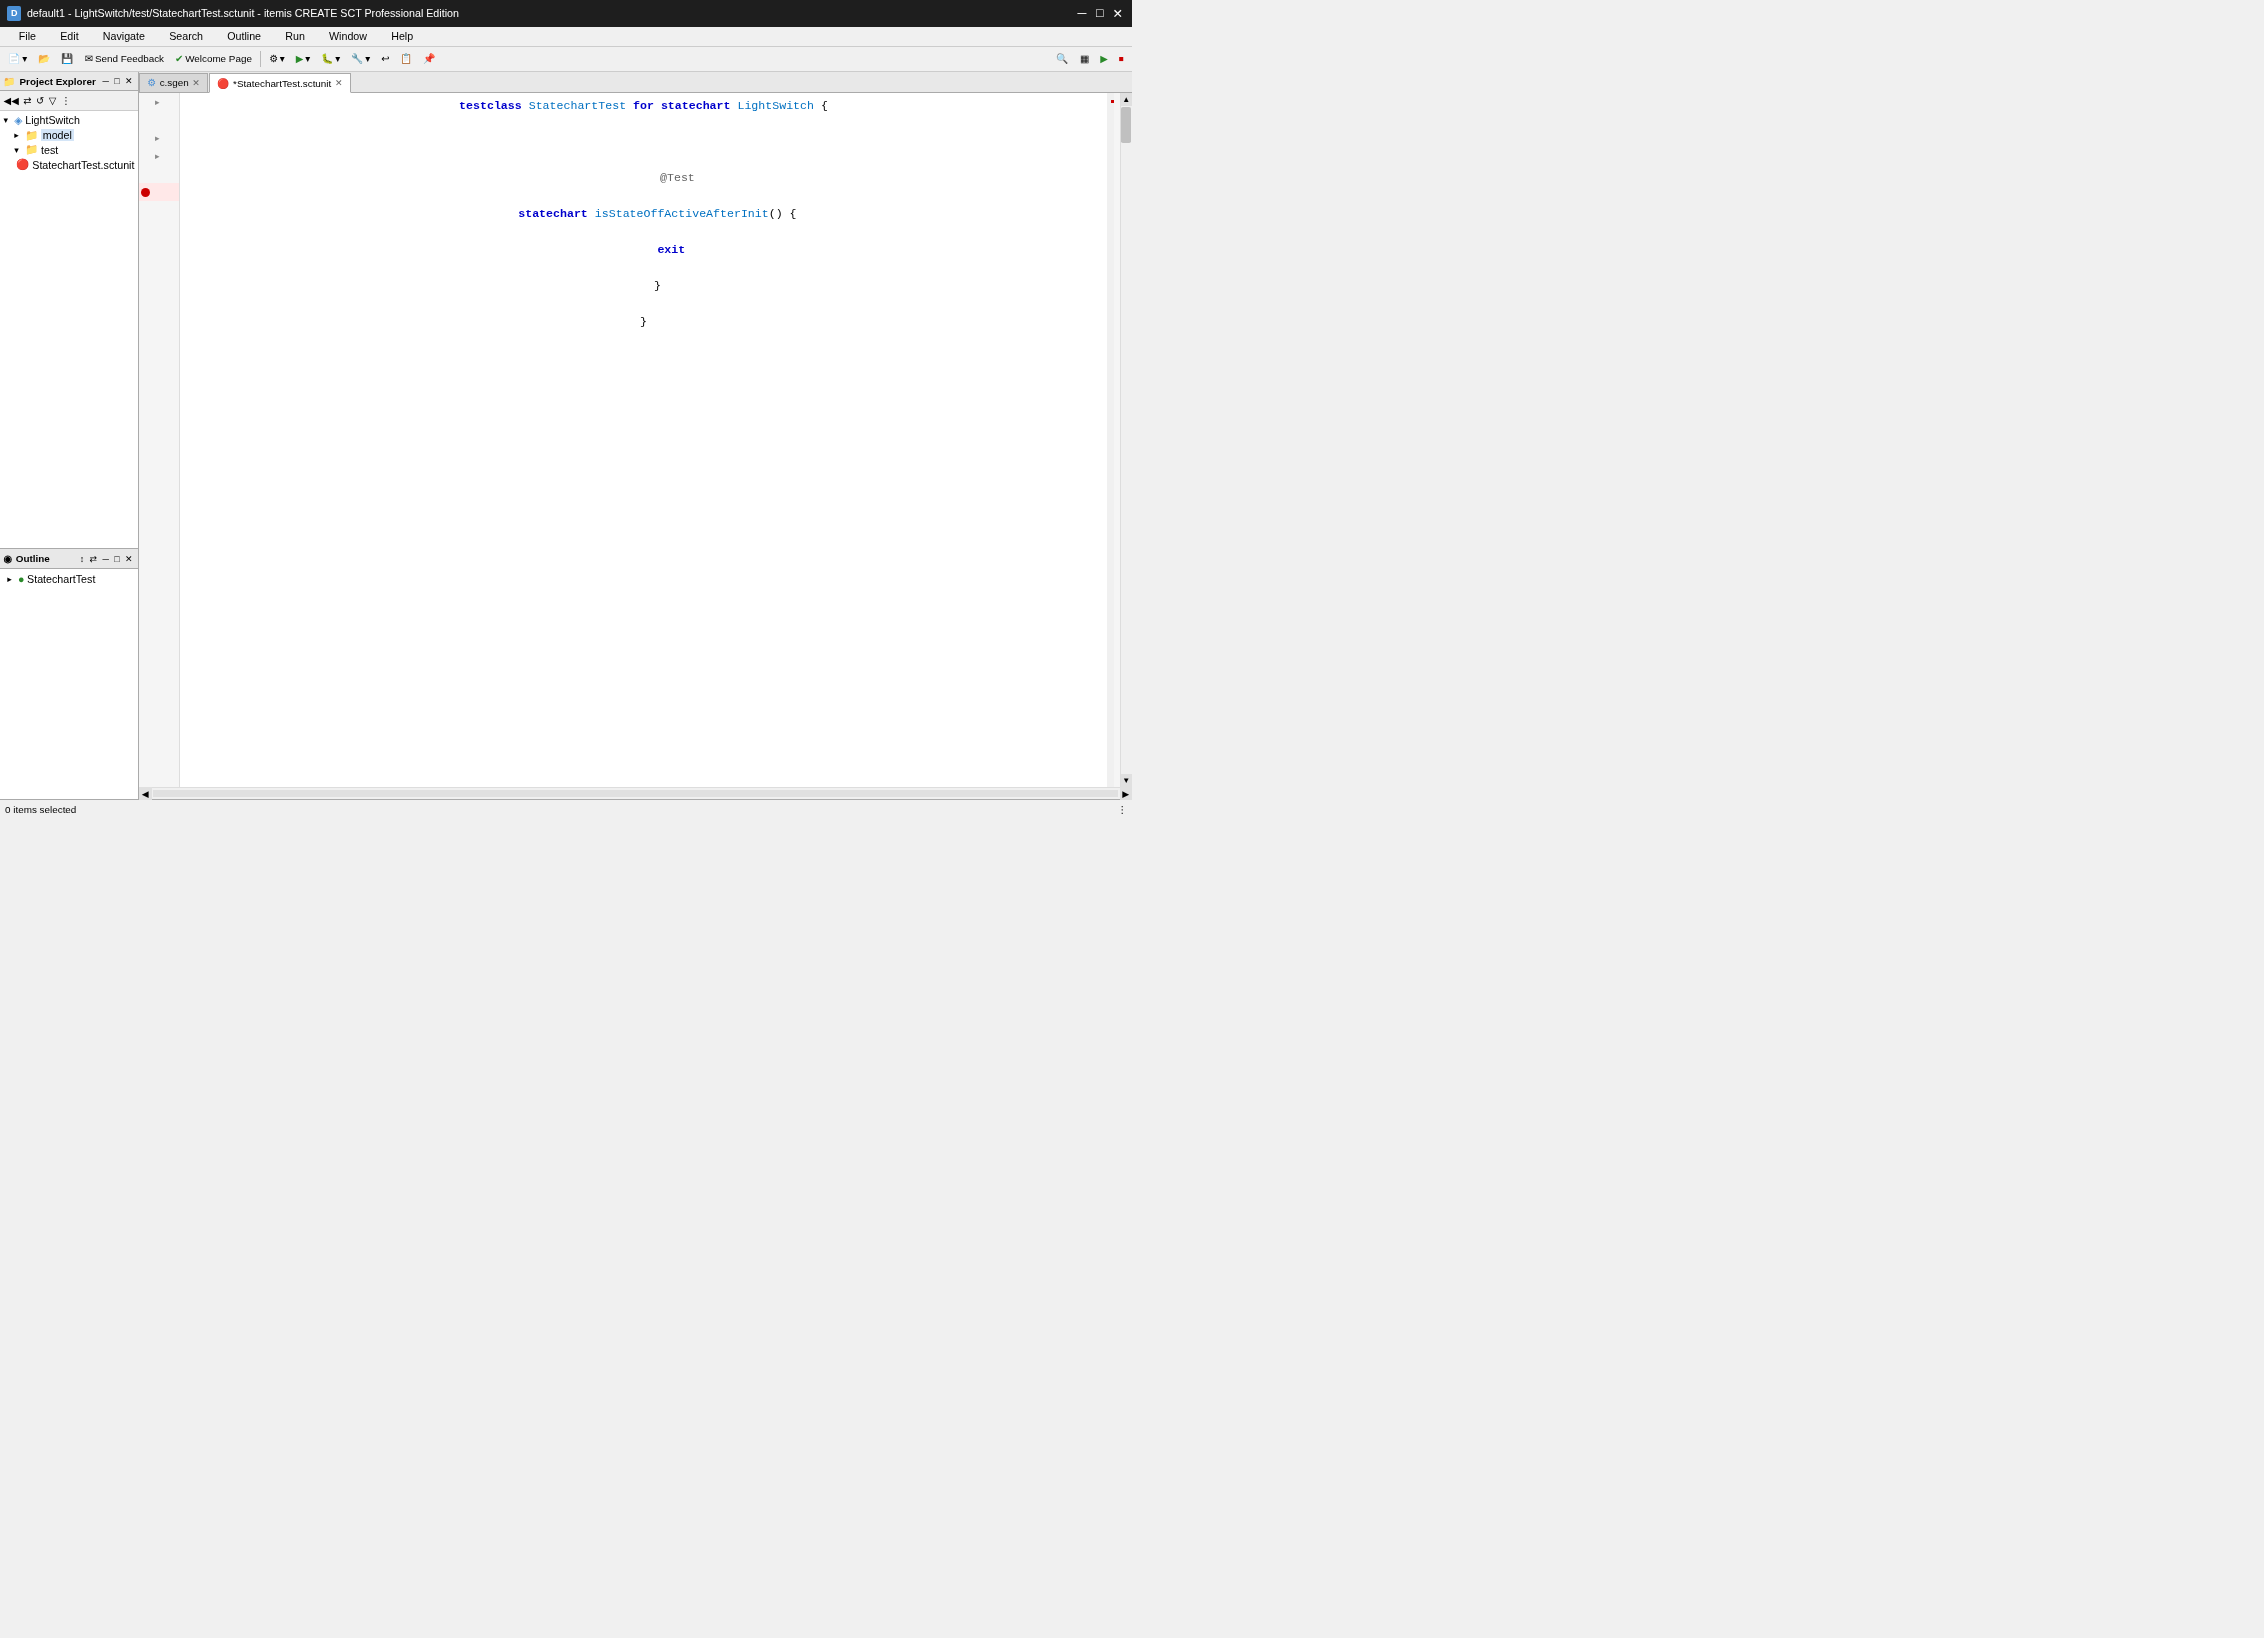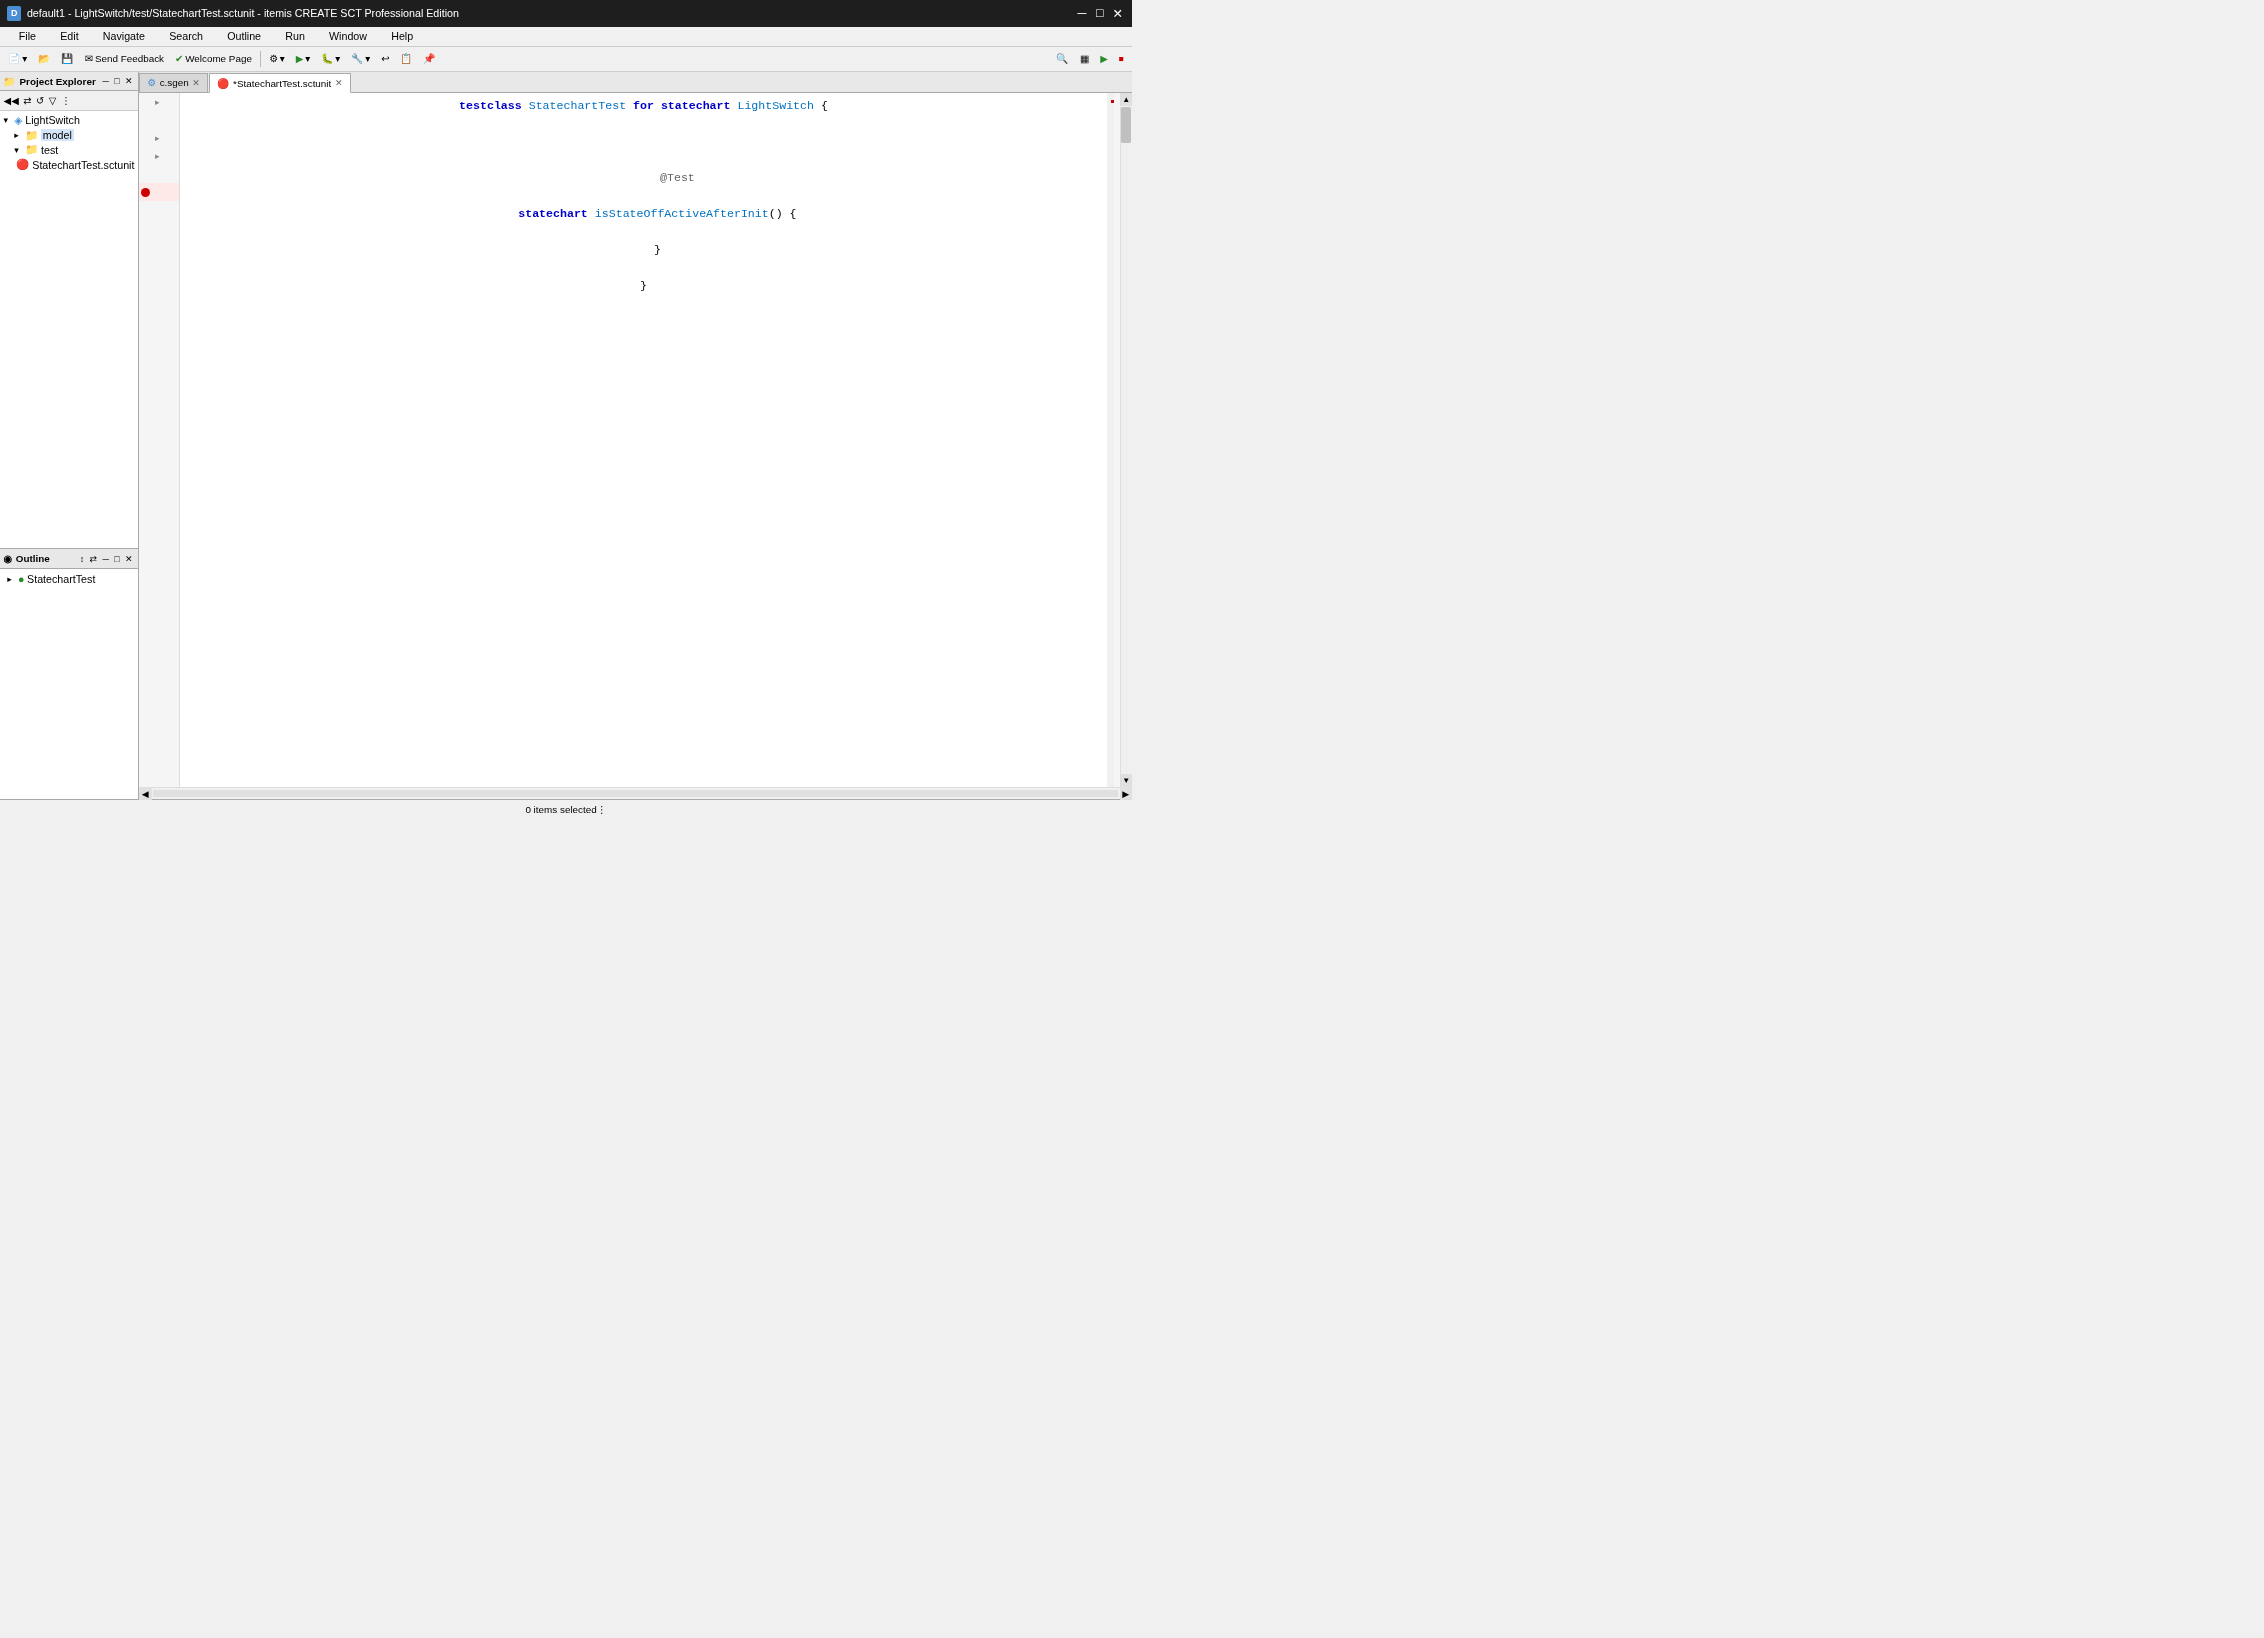--- a/index.html
+++ b/index.html
@@ -234,23 +234,23 @@
       background: #e8f0ff;
     }
 
     
     .status-bar {
       height: 19.7px;
       background: #f0f0f0;
       border-top: 0.9px solid #aaa;
       display: flex;
       align-items: center;
-      padding: 0 24px;
+      padding: 0 5px;
       font-size: 9.9px;
-      justify-content: center;
+      justify-content: space-between;
     }
 
     
     .line-gutter {
       display: flex;
       flex-direction: column;
       width: 41px;
       background: #f5f5f5;
       border-right: 0.9px solid #ddd;
       flex-shrink: 0;
@@ -563,20 +563,21 @@
           <div class="bp-area"></div>
           <div class="fold-area"></div>
           <div class="ln-area"></div>
         </div>
       </div>
 
       <div class="code-area"><span class="code-line"><span class="kw">testclass</span> <span class="cn">StatechartTest</span> <span class="kw">for</span> <span class="kw">statechart</span> <span class="cn">LightSwitch</span> {</span>
 <span class="code-line"> </span>
 <span class="code-line">    <span class="at">@Test</span></span>
 <span class="code-line">    <span class="kw">statechart</span> <span class="cn">isStateOffActiveAfterInit</span>() {</span>
+<span class="code-line">        <span class="kw">exit</span></span>
 <span class="code-line">    }</span>
 <span class="code-line">}</span>
 <span class="code-line"> </span>
 </div>
 
       <div class="overview-ruler">
         <div class="ruler-err" style="top: 7.2px;"></div>
         <div style="position:absolute; right:0; top:0; width:5.4px; height:100%; background:#f5f5f5;"></div>
       </div>
 

